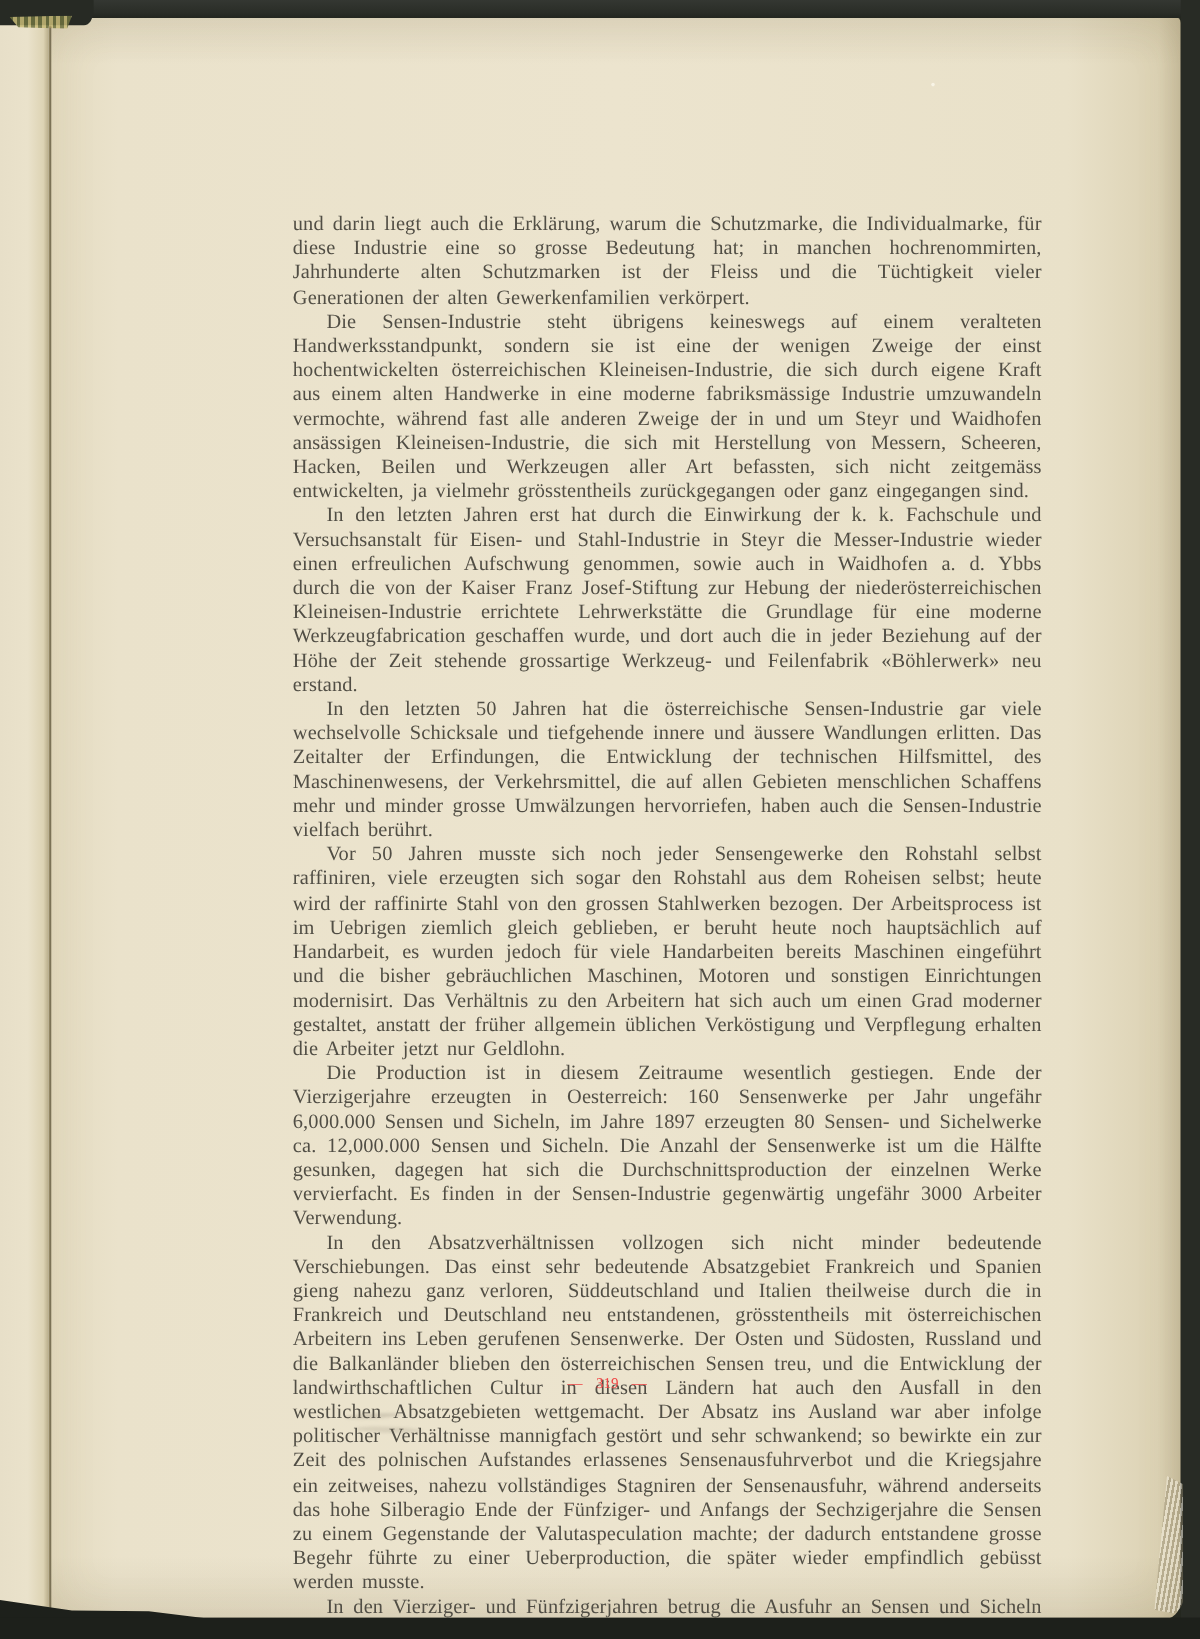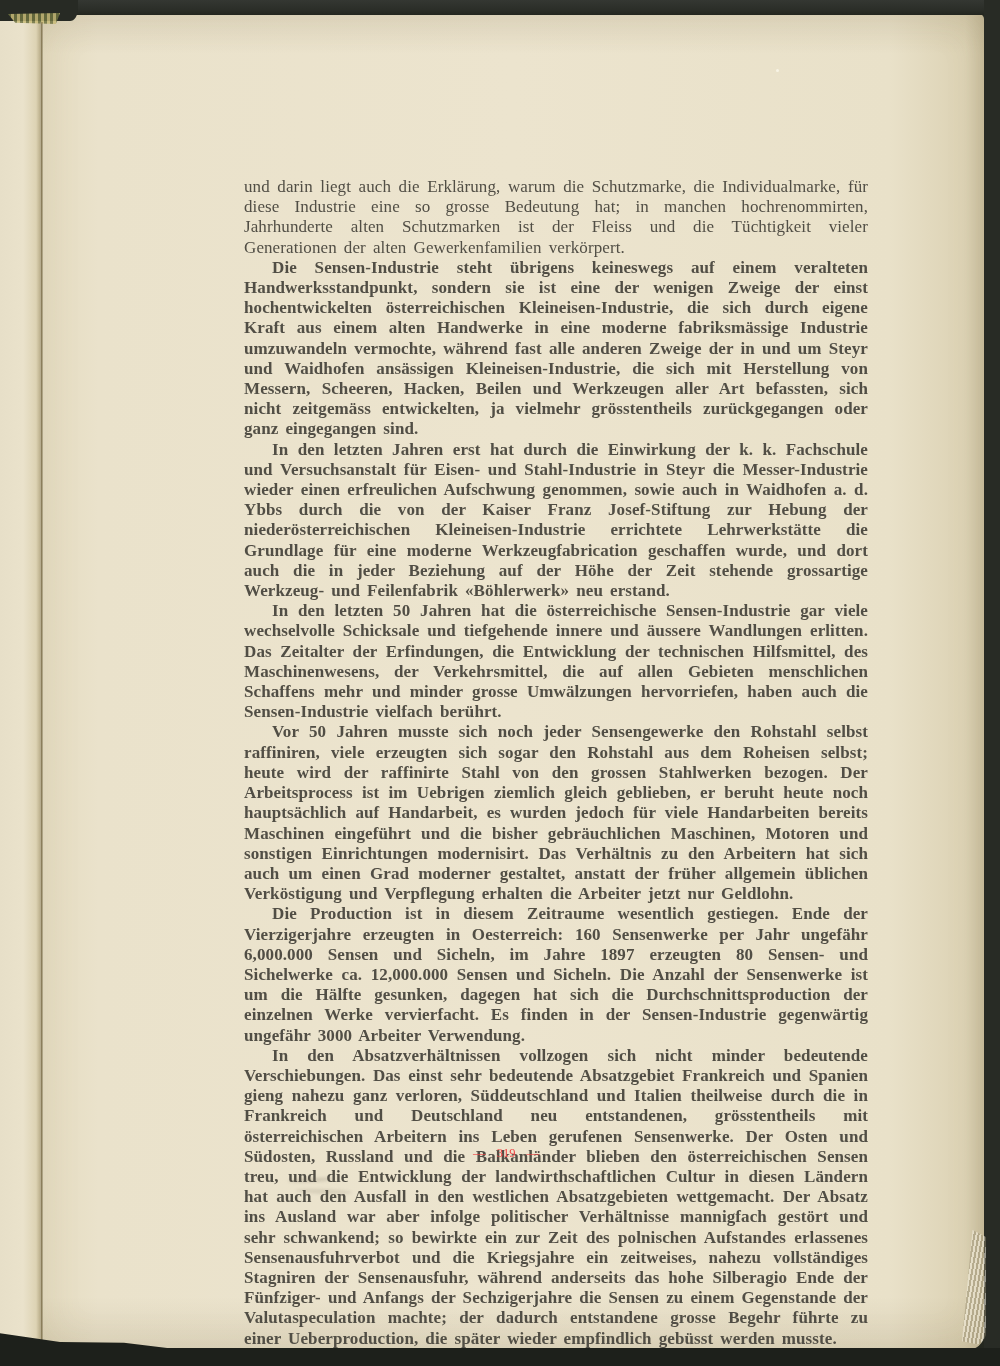--- a/index.html
+++ b/index.html
@@ -106,21 +106,21 @@
     width: 624px;
     color: #514e45;
     font-size: 17px;
     line-height: 20.2px;
     text-align: justify;
     word-spacing: 0.16em;
     letter-spacing: 0.1px;
     margin-left: 24px;
   }
   .para { margin: 0; }
-  .para.indent { text-indent: 28px; font-weight: bold; }
+  .para.indent { text-indent: 28px; }
 
   .footer {
     position: absolute;
     left: 194px; top: 1146px;
     width: 624px;
     text-align: center;
     color: #ef4444;
     font-size: 12.5px;
     word-spacing: 8px;
   }

